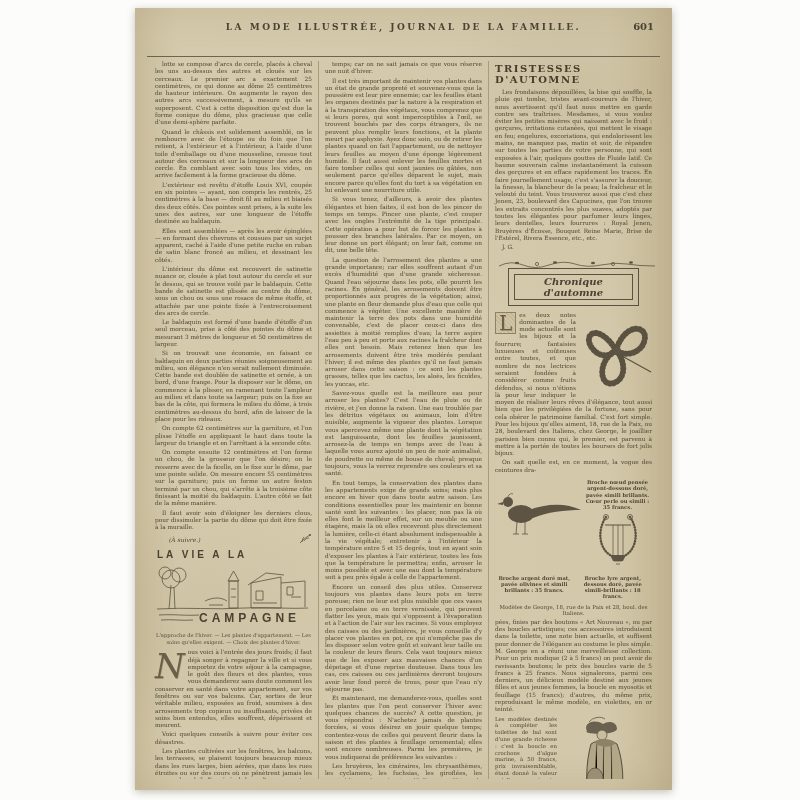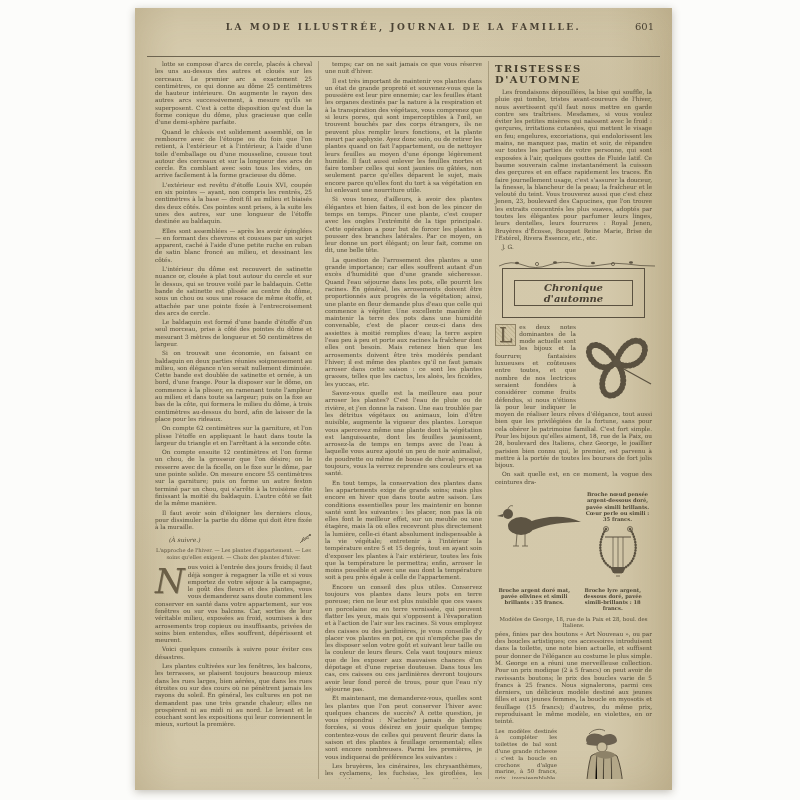--- a/index.html
+++ b/index.html
@@ -8,21 +8,21 @@
   .page{position:absolute;left:135px;top:8px;width:537px;height:782px;
         background:
           radial-gradient(ellipse 220px 160px at 82% 10%, rgba(140,120,80,.10), transparent 60%),
           radial-gradient(ellipse 260px 200px at 12% 78%, rgba(140,120,80,.09), transparent 60%),
           radial-gradient(ellipse 180px 120px at 55% 45%, rgba(255,250,230,.10), transparent 70%),
           linear-gradient(90deg,#cec2a2 0%,#d5caac 8%,#d3c8aa 88%,#c6b997 100%);
         box-shadow:0 2px 8px rgba(60,50,30,.30), inset 0 0 40px rgba(120,100,60,.18);}
   .masthead{position:relative;height:30px;padding-top:14px;}
   .masthead .title{position:absolute;left:0;right:0;text-align:center;font-size:9px;font-weight:bold;
         letter-spacing:2.5px;color:#4a4234;}
-  .masthead .pageno{position:absolute;right:18px;top:13px;font-size:10px;font-weight:normal;color:#4a4234;}
+  .masthead .pageno{position:absolute;right:18px;top:13px;font-size:10px;font-weight:bold;color:#4a4234;}
   .headrule{border-top:1px solid #6d6450;margin:4px 12px 0 12px;}
   .columns{display:flex;margin:4px 14px 0 14px;height:718px;overflow:hidden;}
   .col{flex:1 1 0;overflow:hidden;padding:0 6px;}
   .col.mid{border-left:1px solid #a89c7e;border-right:1px solid #a89c7e;}
   .col-text p{margin:0 0 2px 0;text-indent:7px;font-size:5.8px;line-height:7.3px;
         text-align:justify;color:#4c4533;}
   .suite-row{display:flex;justify-content:space-between;align-items:center;margin:2px 0 2px 14px;}
   .suite{font-size:6px;font-style:italic;color:#4c4533;}
   .sprig{width:14px;height:12px;}
   
@@ -37,21 +37,21 @@
         font-style:italic;text-shadow:0.6px 0.6px 0 rgba(70,60,40,.35);}
   .initial.small{font-size:20px;line-height:18px;font-style:normal;background:
         repeating-linear-gradient(45deg,#c3b795 0 1px,#d0c4a4 1px 3px);
         padding:1px 3px;margin-right:3px;border:0.5px solid #8d8165;}
   
   .rc-title{font-size:10px;font-weight:bold;letter-spacing:1.5px;text-align:left;
         margin:2px 0 4px 0;color:#443d2d;}
   .sig{font-size:6px;text-align:right;padding-right:14px;color:#4c4533;margin:0 0 3px 0;}
   .banner-wrap{position:relative;margin:6px 2px 6px 2px;}
   .banner-vine{display:block;margin:0 auto -2px auto;}
-  .banner-box{border:1px solid #5a5140;padding:11px;width:78%;margin:0 auto;}
+  .banner-box{border:1px solid #5a5140;padding:5px;width:78%;margin:0 auto;}
   .banner-inner{border:1px solid #5a5140;text-align:center;font-size:10px;font-weight:bold;
         font-style:italic;color:#4a4234;padding:1px 0;}
   .wrapfig-right{float:right;margin:2px 0 1px 4px;}
   .brooch-row{display:flex;clear:both;margin-top:2px;}
   .brooch-cell{flex:1 1 0;text-align:center;}
   .caption{font-size:5.2px;line-height:6.3px;font-weight:bold;text-align:center;color:#4f4836;margin:1px 2px;}
   .models-line{font-size:5.4px;text-align:center;color:#4f4836;margin:3px 0;}
   .figure-row{display:flex;margin-top:2px;}
   .figure-side{width:62px;flex:none;font-size:5.4px;line-height:6.8px;text-align:justify;color:#4c4533;}
   .figure-cell{flex:1 1 0;text-align:center;}
@@ -87,20 +87,38 @@
             <p>Il faut avoir soin d'éloigner les derniers clous, pour dissimuler la partie du dôme qui doit être fixée à la muraille.</p>
           </div>
         <div class="suite-row">
           <span class="suite">(À suivre.)</span>
           <svg class="sprig" viewBox="0 0 14 12">
             <path class="ln" d="M2,10 C5,7 8,4 12,2 M6,8 C7,6 9,5 11,5 M4,9 C4,7 5,5 6,4"></path>
             <circle class="fill" cx="12" cy="2" r="1"></circle>
           </svg>
         </div>
 
+        <div class="campagne">
+          <svg width="155" height="76" viewBox="0 0 155 76">
+            <path class="ln" d="M2,58 C30,56 60,59 90,57 C115,56 135,58 153,57"></path>
+            <path class="ln" d="M4,64 C20,63 30,65 44,64 M6,69 C18,68 26,70 38,69"></path>
+            <path class="ln" d="M14,58 L16,34 M20,58 L19,36"></path>
+            <circle class="ln" cx="16" cy="28" r="9"></circle>
+              <circle class="ln" cx="24" cy="24" r="7"></circle>
+              <circle class="ln" cx="10" cy="22" r="6"></circle>
+            <rect class="ln" x="74" y="30" width="9" height="27"></rect>
+            <path class="ln" d="M73,30 L78.5,20 L84,30 Z M76,38 h5 M76,46 h5"></path>
+            <path class="ln" d="M96,57 L96,32 L126,26 L126,57 Z"></path>
+            <path class="ln" d="M93,34 L111,22 L129,24 M126,32 L150,30 L150,56 M132,36 h6 v8 h-6 Z M101,40 h7 v9 h-7 Z"></path>
+            <path class="ln" d="M98,52 h24 M136,46 h10"></path>
+            <path class="ln" d="M50,50 C58,46 66,46 72,50 M54,54 h14"></path>
+          </svg>
+          <div class="camp-t1">LA VIE A LA</div>
+          <div class="camp-t2">CAMPAGNE</div>
+        </div>
         <div class="camp-caption">L'approche de l'hiver. — Les plantes d'appartement. — Les soins qu'elles exigent. — Choix des plantes d'hiver.</div>
 
         <p class="clearfix" style="text-indent:0;">
           <span class="initial">N</span><span>ous voici à l'entrée des jours froids; il faut déjà songer à regagner la ville et si vous emportez de votre séjour à la campagne, le goût des fleurs et des plantes, vous vous demanderez sans doute comment les conserver en santé dans votre appartement, sur vos fenêtres ou sur vos balcons. Car, sorties de leur véritable milieu, exposées au froid, soumises à des arrosements trop copieux ou insuffisants, privées de soins bien entendus, elles souffrent, dépérissent et meurent.</span>
         </p>
         <div>
             <p>Voici quelques conseils à suivre pour éviter ces désastres.</p>
             <p>Les plantes cultivées sur les fenêtres, les balcons, les terrasses, se plaisent toujours beaucoup mieux dans les rues larges, bien aérées, que dans les rues étroites ou sur des cours où ne pénètrent jamais les rayons du soleil. En général, les cultures en pot ne demandent pas une très grande chaleur; elles ne prospèrent ni au midi ni au nord. Le levant et le couchant sont les expositions qui leur conviennent le mieux, surtout la première.</p>
           </div>
       </div>

